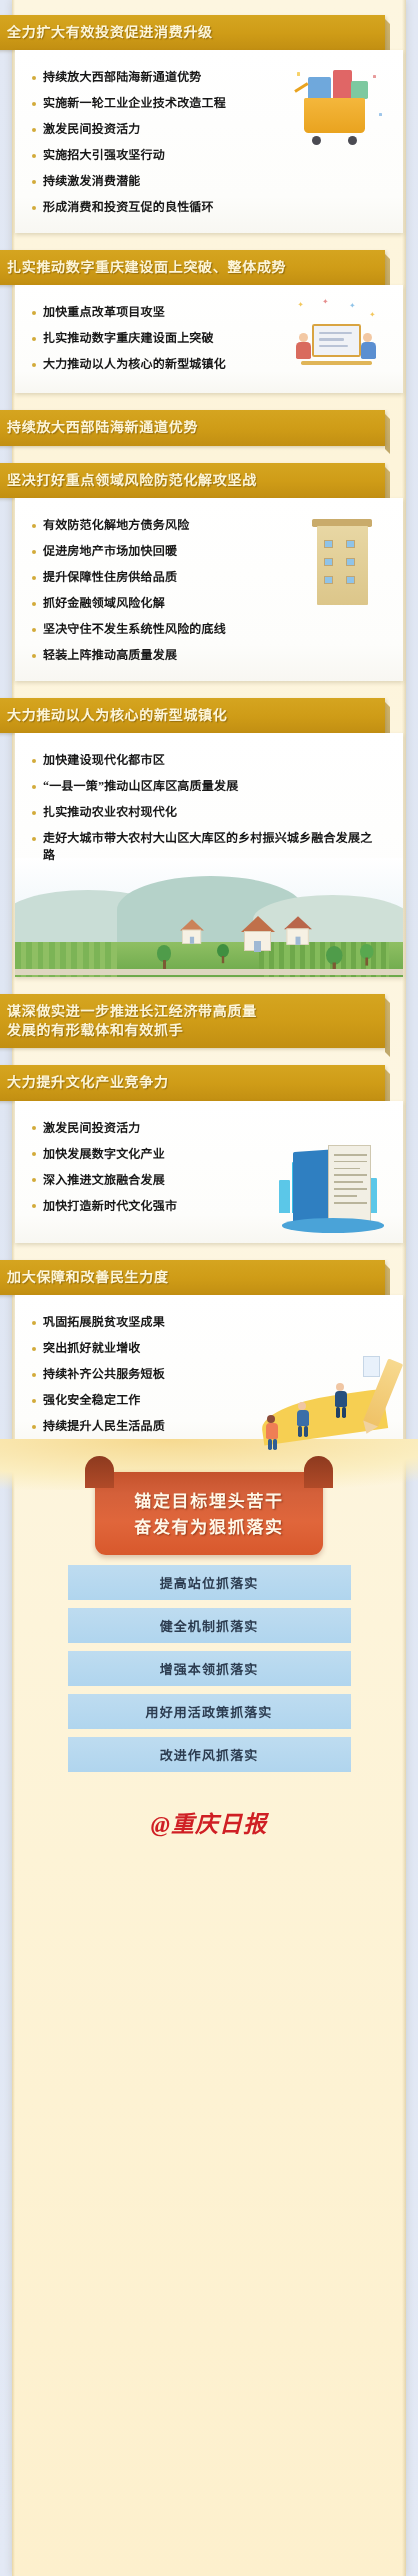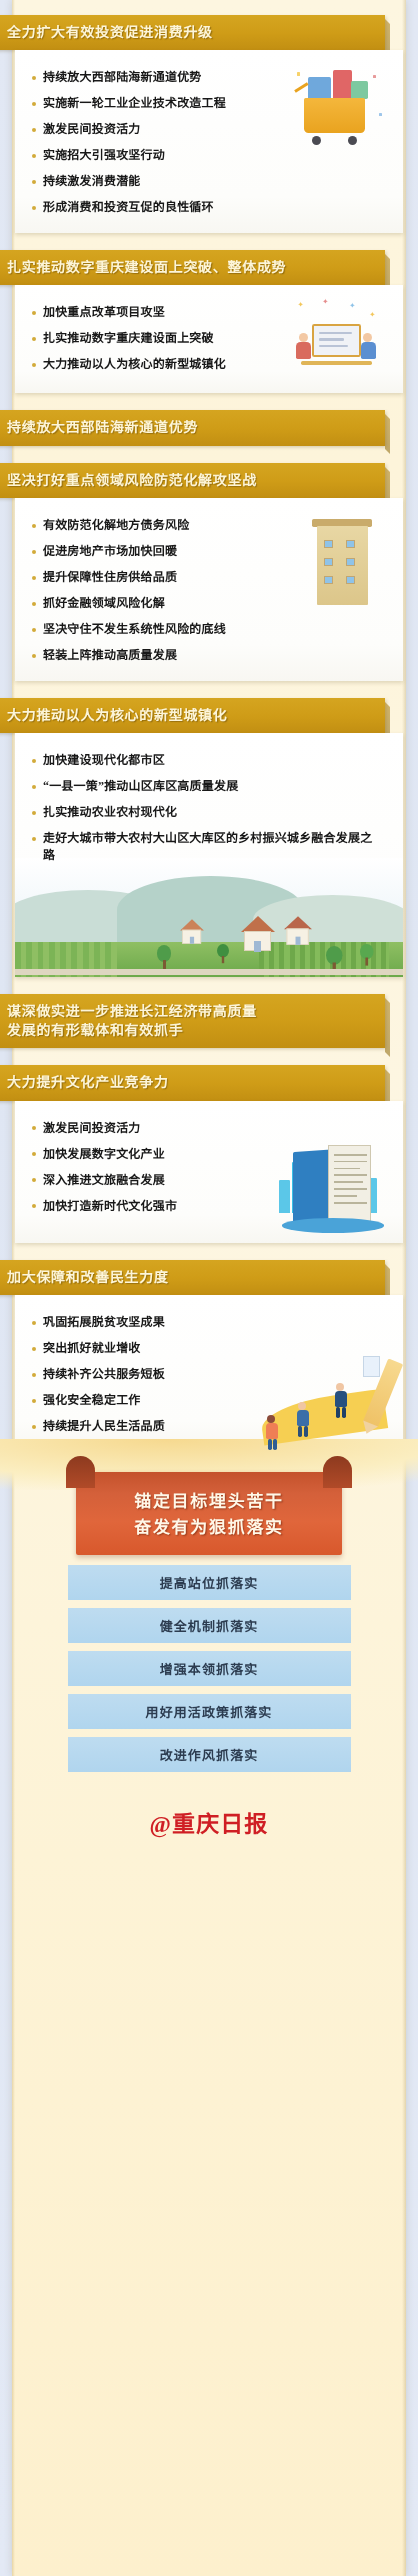--- a/index.html
+++ b/index.html
@@ -203,25 +203,25 @@
   .note { position:absolute; width:17px; height:20.4px; background:#e8f1fb; border:0.6px solid #c6d6e6; }
 
   
   .cta { position: relative; margin-top: 20.4px; padding: 0 0 23px; }
   .cta-top-swoosh {
     position:absolute; left:0; right:0; top:-33px; height:51px;
     background: radial-gradient(120% 140% at 40% 0%, #f6d98f 0%, #fbeec1 55%, rgba(253,240,205,0) 78%);
   }
   .scroll-banner {
     position: relative;
-    width: 266px;
+    width: 228px;
     margin: 10.2px auto 0;
     background: linear-gradient(180deg,#c4522c 0%, #d4603a 26%, #e0663b 60%, #d8582c 100%);
     padding: 17px 11.3px 14.7px;
-    border-radius: 2px;
+    border-radius: 11px;
     box-shadow: 0 2.8px 5.7px rgba(120,45,20,.25);
   }
   .scroll-banner::before,
   .scroll-banner::after {
     content:""; position:absolute; top:-16px; width:29.5px; height:32px;
     background: linear-gradient(180deg,#8d3a1f,#b14a28);
     border-radius: 14.7px 14.7px 0 0;
   }
   .scroll-banner::before { left:-10.2px; }
   .scroll-banner::after  { right:-10.2px; }
@@ -243,20 +243,21 @@
     font-family: "Liberation Serif","DejaVu Serif",serif;
   }
   .logo {
     margin-top: 33px;
     text-align: center;
     color: #cf1f24;
     font-size: 23px;
     font-weight: bold;
     letter-spacing: 1.1px;
     font-family: "Liberation Serif","DejaVu Serif",serif;
+    font-style: italic;
   }
 </style>
 </head>
 <body>
 
 <div id="page">
   <div class="paper"></div>
 
   <div class="content">
 

